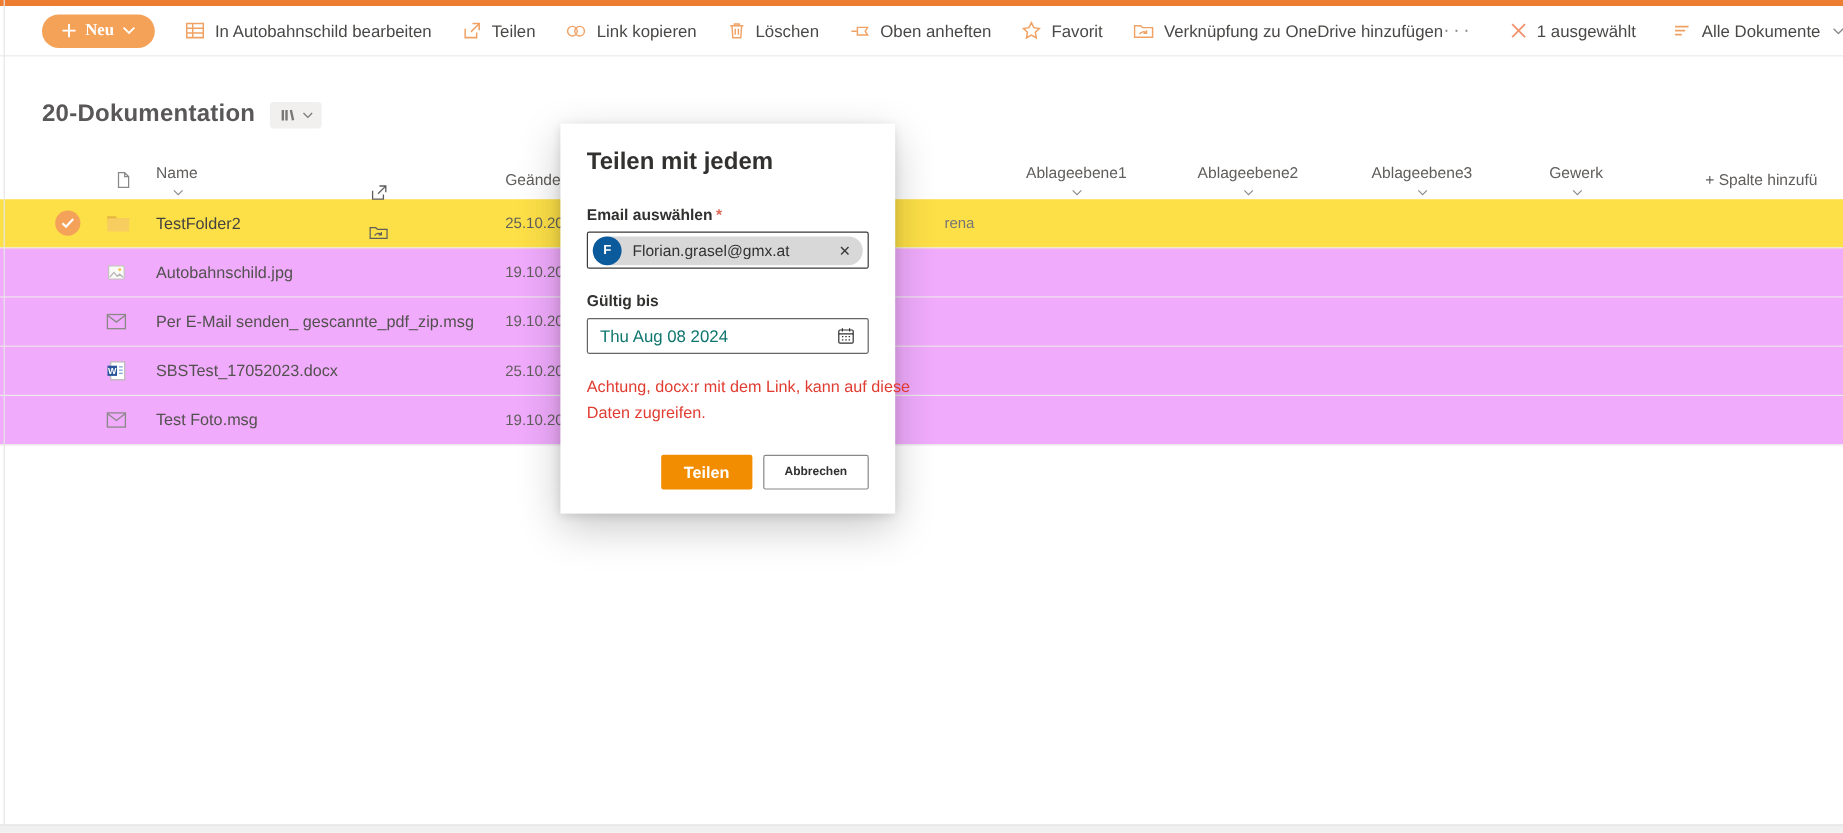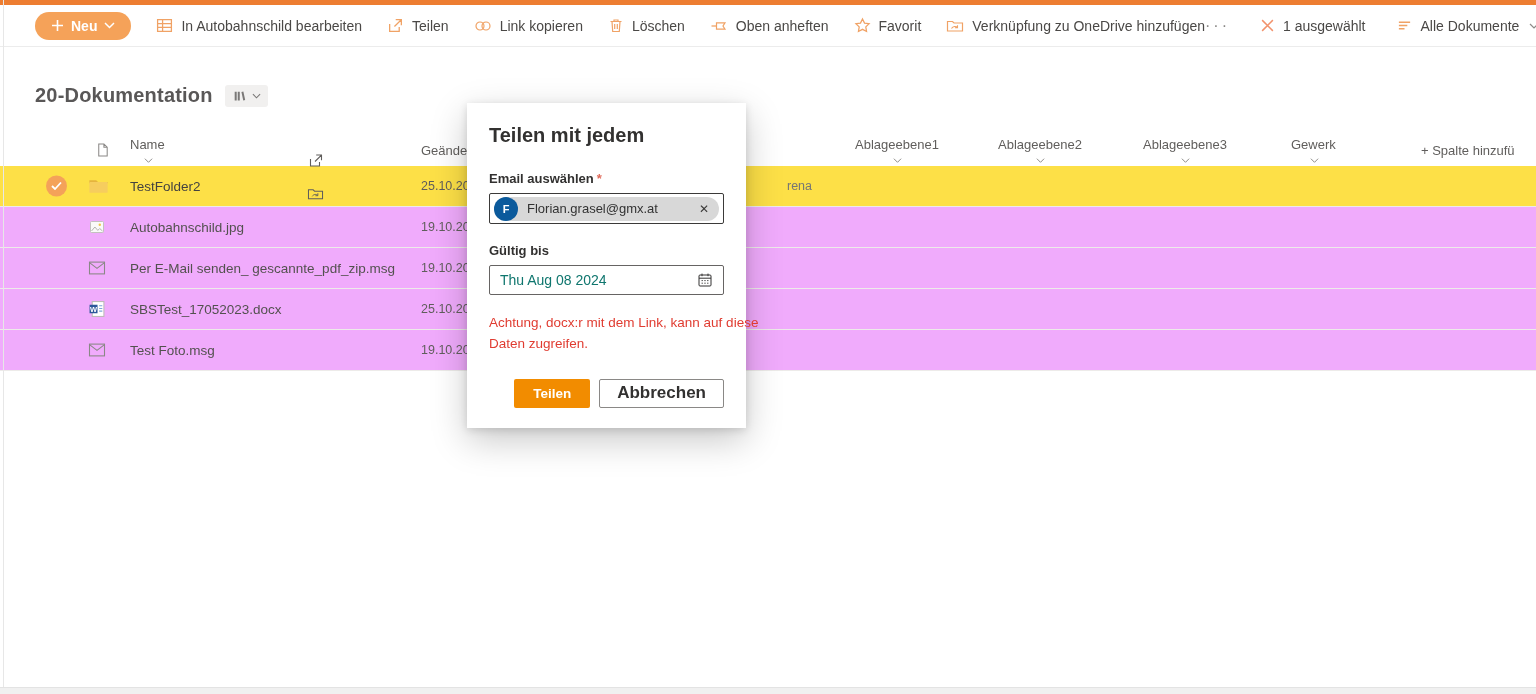--- a/index.html
+++ b/index.html
@@ -7,21 +7,21 @@
     font-family:"Liberation Sans", sans-serif; color:#484644; }
   .left-edge { position:absolute; left:3px; top:0; bottom:0; width:1px; background:#e7e7e7; z-index:2; }
   .bottom-strip { position:absolute; left:0; right:0; bottom:0; height:7px; background:#f0f0f0; border-top:1px solid #e3e3e3; z-index:2; }
 
   
   .accent-bar { position:absolute; top:0; left:0; right:0; height:5px; background:#ed7d31; }
   .toolbar { position:absolute; top:5px; left:0; right:0; height:42px; background:#fff;
     border-bottom:1px solid #ececec; display:flex; align-items:center; padding:0 30px 0 35px; font-size:14px; }
   .tb-left { display:flex; align-items:center; gap:25px; }
   .btn-neu { display:flex; align-items:center; gap:7px; background:#f5a259; color:#fff; font-weight:700;
-    height:28px; padding:0 16px; border-radius:14px; border:none; font-size:14px; cursor:pointer; }
+    height:28px; padding:0 16px; border-radius:14px; border:none; font-size:14px; cursor:pointer;font-family:Liberation Serif, serif; }
   .tb-item { display:flex; align-items:center; gap:8px; color:#4a4846; cursor:pointer; white-space:nowrap; }
   .tb-item svg, .btn-neu svg { flex:none; }
   .tb-ico { color:#f0a265; display:flex; }
   .tb-right { margin-left:auto; display:flex; align-items:center; gap:30px; }
   .overflow-dots { color:#8a8886; font-size:16px; letter-spacing:3px; cursor:pointer; }
   .chev { color:#8d8b89; display:flex; margin-left:2px; }
 
   
   .title-row { position:absolute; top:84px; left:35px; display:flex; align-items:center; gap:12px; }
   .page-title { font-size:20px; font-weight:700; color:#595757; letter-spacing:.2px; }
@@ -59,21 +59,21 @@
   .chip { width:248px; height:24px; background:#d8d8d8; border-radius:13px; display:flex; align-items:center; gap:9px; padding-right:10px; }
   .avatar { width:24px; height:24px; border-radius:50%; background:#0b5a9c; color:#fff; font-size:11px; font-weight:700; display:flex; align-items:center; justify-content:center; flex:none; }
   .chip-mail { font-size:13px; color:#333; white-space:nowrap; overflow:hidden; }
   .chip-x { margin-left:auto; color:#3b3a39; font-size:12px; cursor:pointer; line-height:1; }
   .g-label { margin-top:19px; }
   .date-box { margin-top:7px; height:30px; border:1px solid #666463; border-radius:2px; display:flex; align-items:center; padding:5px 10px; font-size:14px; color:#0f766e; cursor:pointer; }
   .cal-ico { margin-left:auto; color:#323130; display:flex; }
   .warning { margin-top:18px; color:#e03c31; font-size:13.5px; line-height:1.55; width:272px; }
   .dlg-footer { margin-top:24px; display:flex; justify-content:flex-end; gap:9px; }
   .btn-share { width:76px; height:29px; background:#f28c00; color:#fff; font-weight:700; font-size:13.5px; border:none; border-radius:2px; cursor:pointer; font-family:inherit; }
-  .btn-cancel { height:29px; padding:0 17px; background:#fff; color:#323130; font-weight:700; font-size:17px; border:1px solid #8a8886; border-radius:2px; cursor:pointer; font-family:inherit; }
+  .btn-cancel { height:29px; padding:0 17px; background:#fff; color:#323130; font-weight:700; font-size:10px; border:1px solid #8a8886; border-radius:2px; cursor:pointer; font-family:inherit; }
 </style>
 </head>
 <body>
 
 <div class="left-edge"></div>
 <div class="accent-bar"></div>
 
 <div class="toolbar">
   <div class="tb-left">
     <button class="btn-neu">

